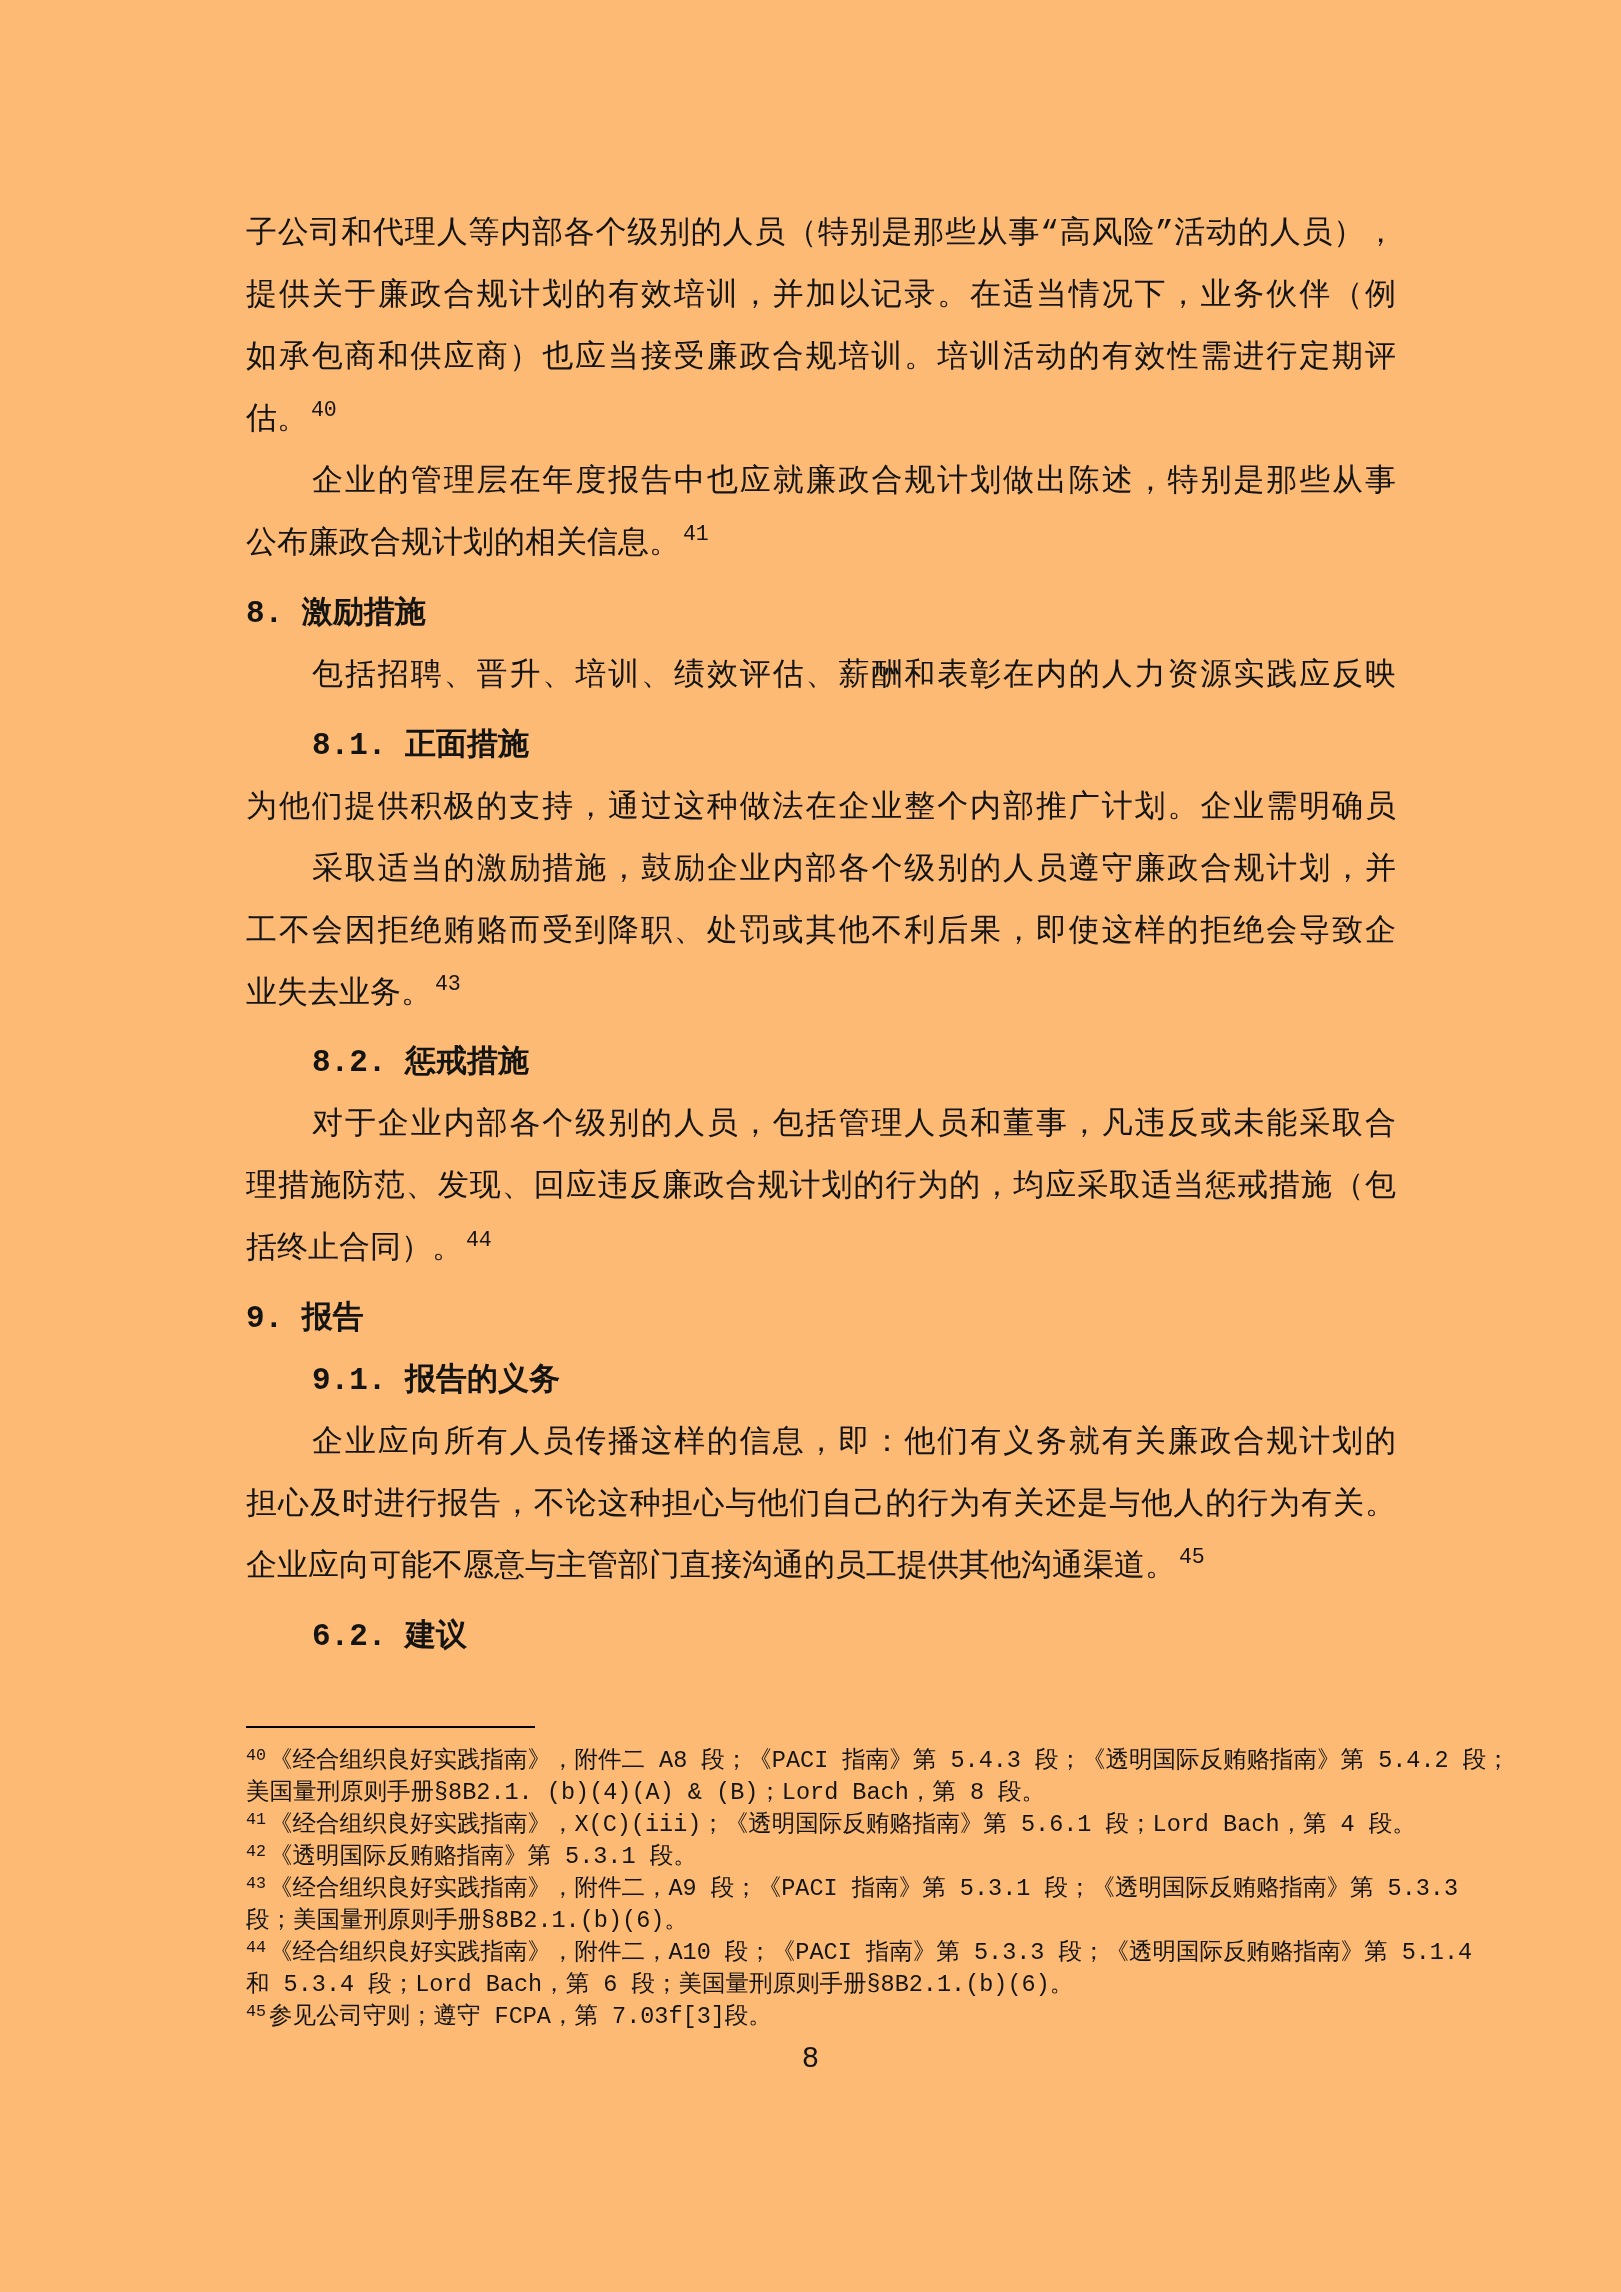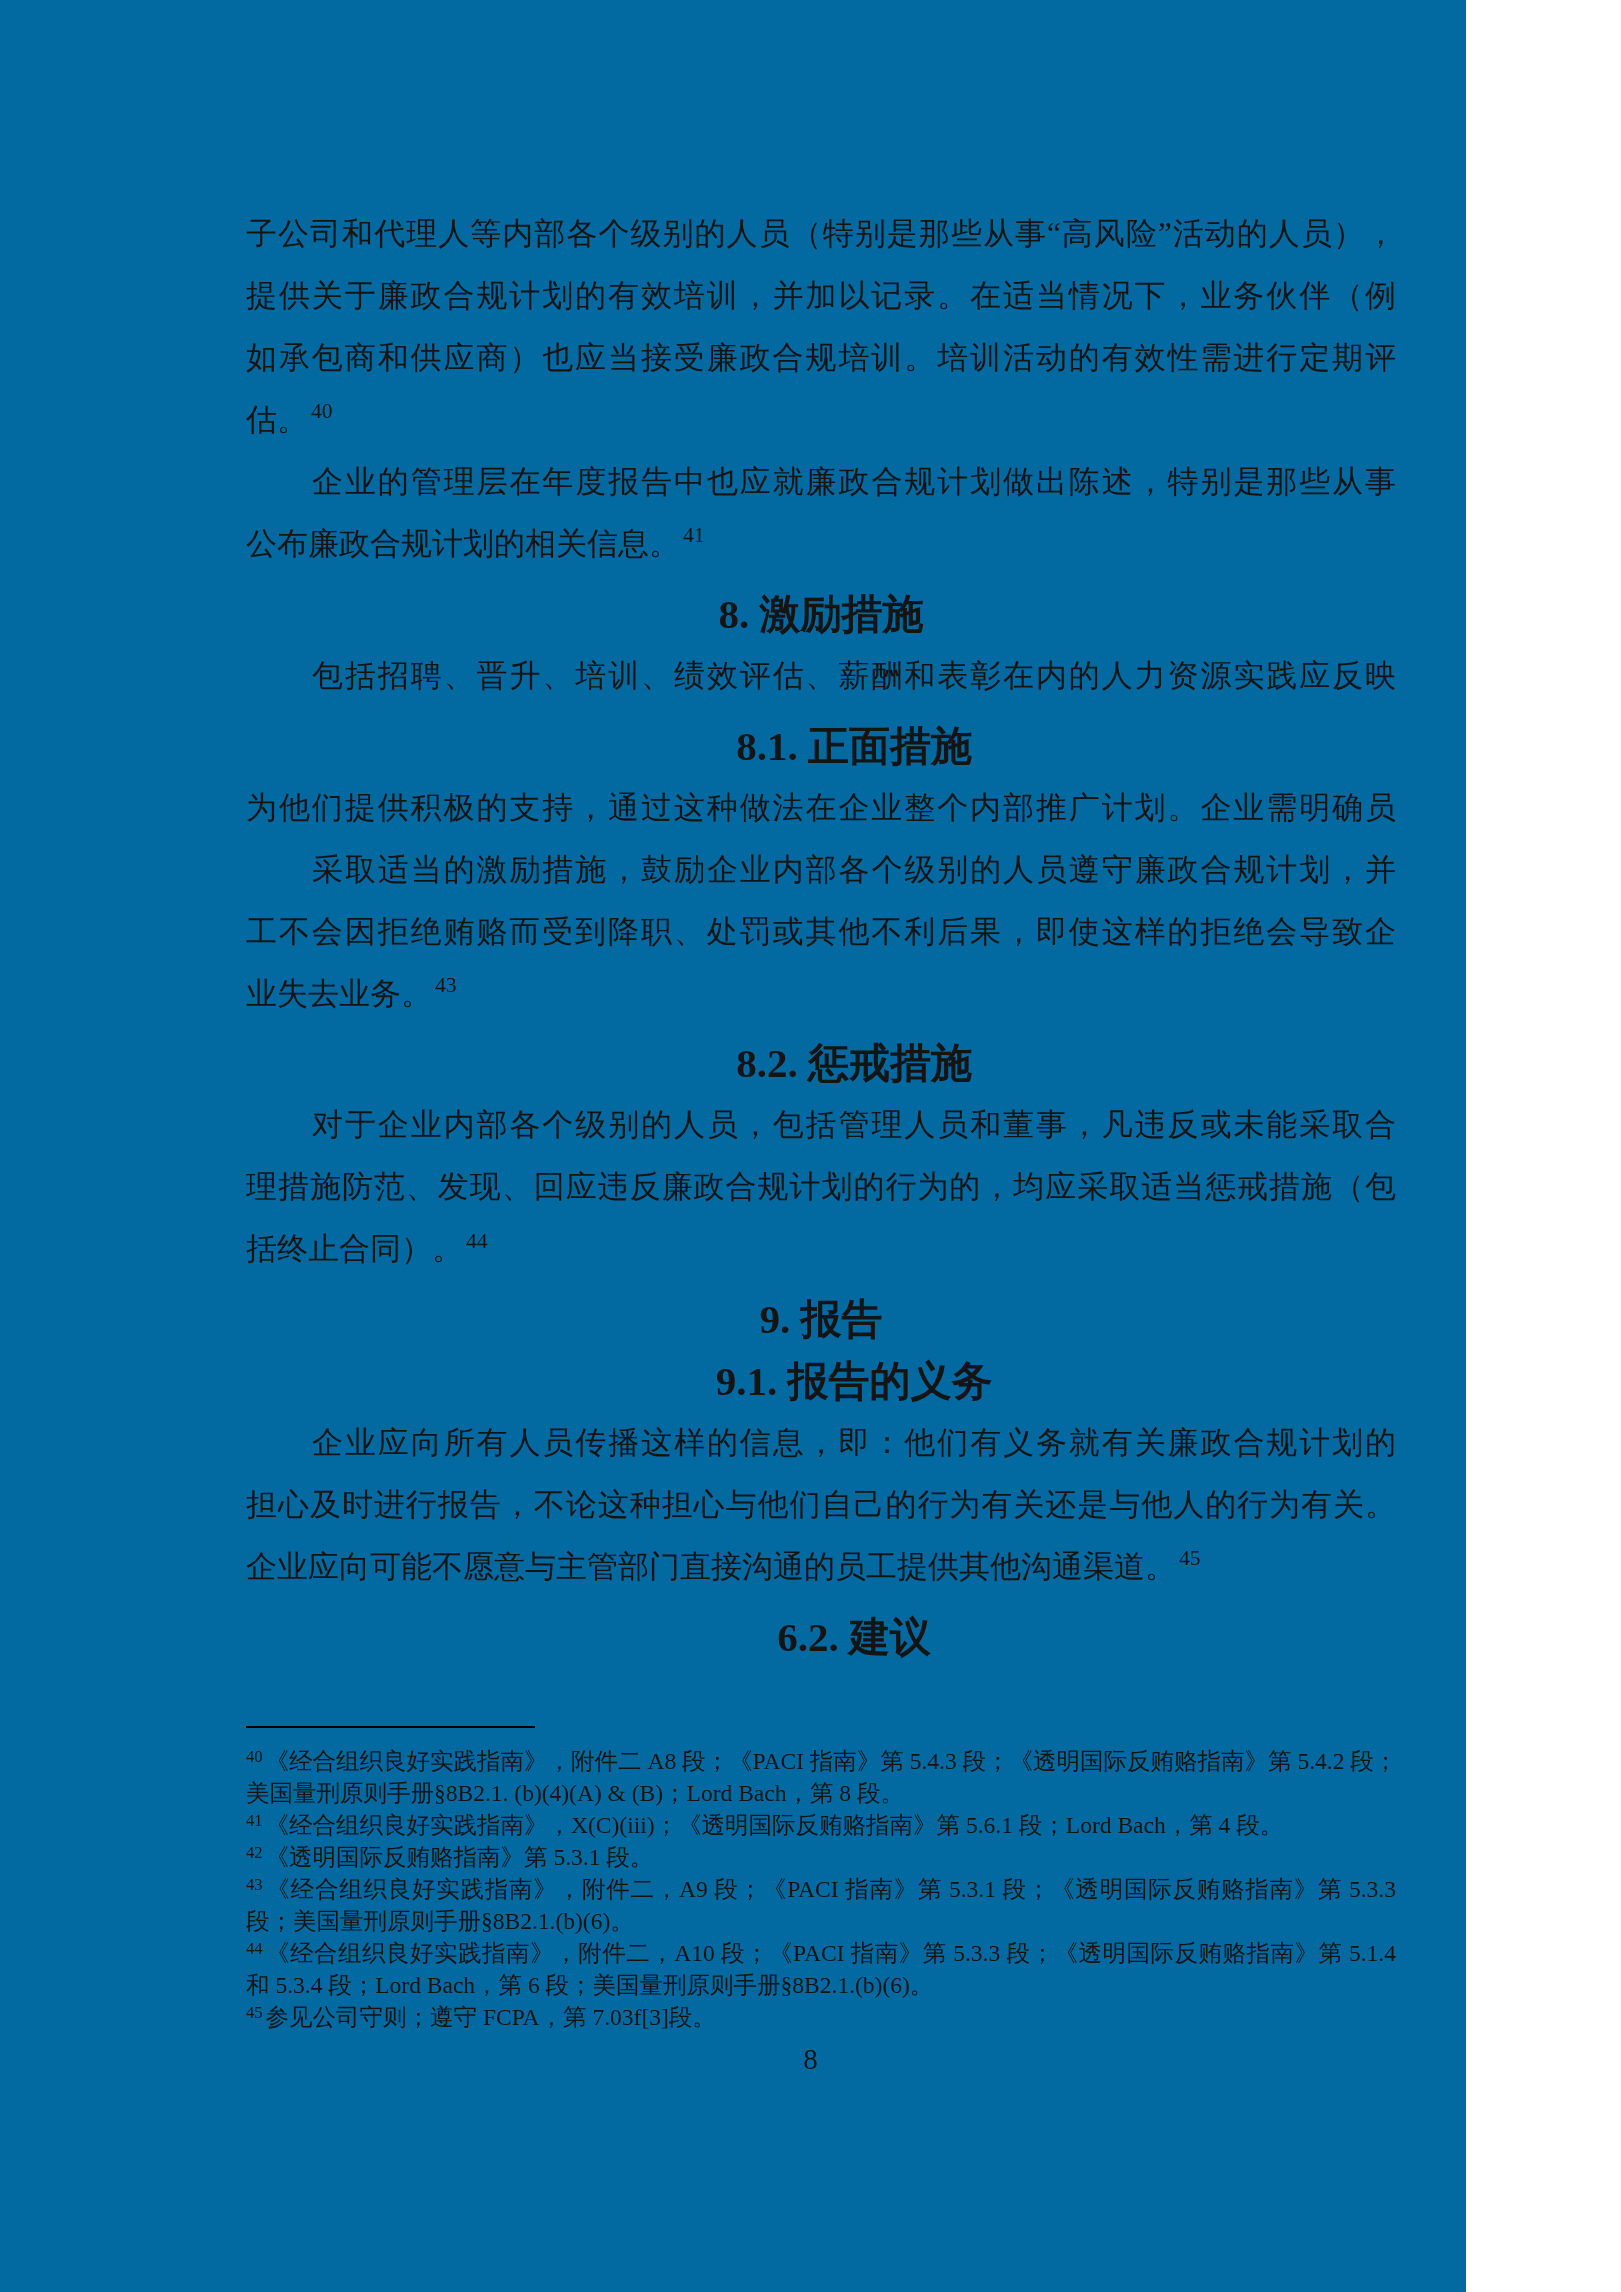--- a/index.html
+++ b/index.html
@@ -1,21 +1,21 @@
 <!DOCTYPE html>
 <html><head>
 <meta charset="utf-8">
 <style>
   html,body{margin:0;padding:0;background:#ffffff;}
   .page{
     position:relative;
-    width:1466px;height:2293px;
-    background:#0369a1;
+    width:1621px;height:2293px;
+    background:#fdba74;
     color:#141414;
-    font-family:Liberation Serif, serif;
+    font-family:Liberation Mono, monospace;
     overflow:hidden;
   }
   .body-text{
     margin-left:246px;
     width:1150px;
     padding-top:203px;
   }
   .line{
     height:62px;line-height:62px;
     font-size:31px;
@@ -23,23 +23,23 @@
     text-align-last:justify;
     white-space:nowrap;
   }
   .line.last{
     text-align:center;
     text-align-last:left;
   }
   .line.pindent{padding-left:66px;}
   .heading{
     height:62px;line-height:62px;
-    font-size:41px;font-weight:bold;
+    font-size:31px;font-weight:bold;
     margin-top:7.8px;
-    text-align:center;
+    text-align:left;
   }
   .heading.hindent{padding-left:66px;}
   .heading + .heading{margin-top:0;}
   .sup{
     font-size:21.6px;
     position:relative;top:-11.8px;
     margin-left:2.9px;
   }
   .fnsep{
     margin:58px 0 0 246px;

